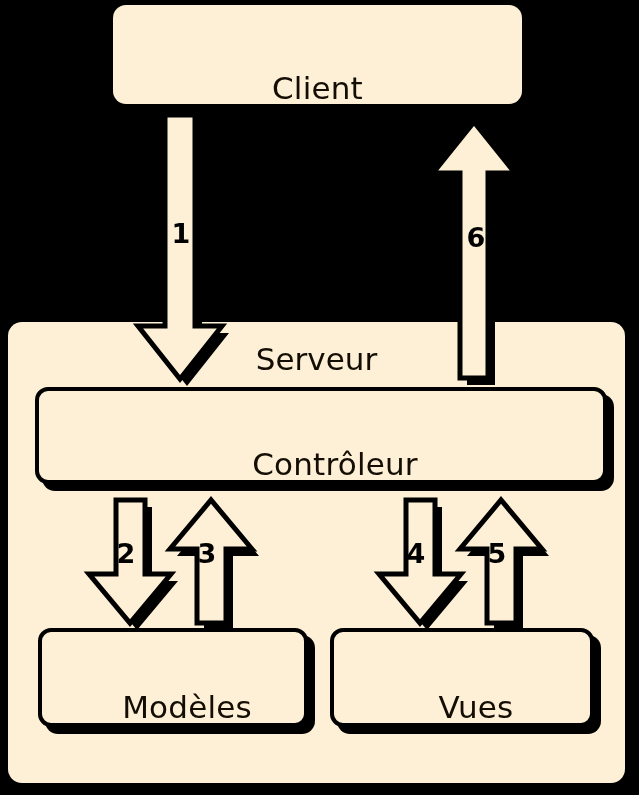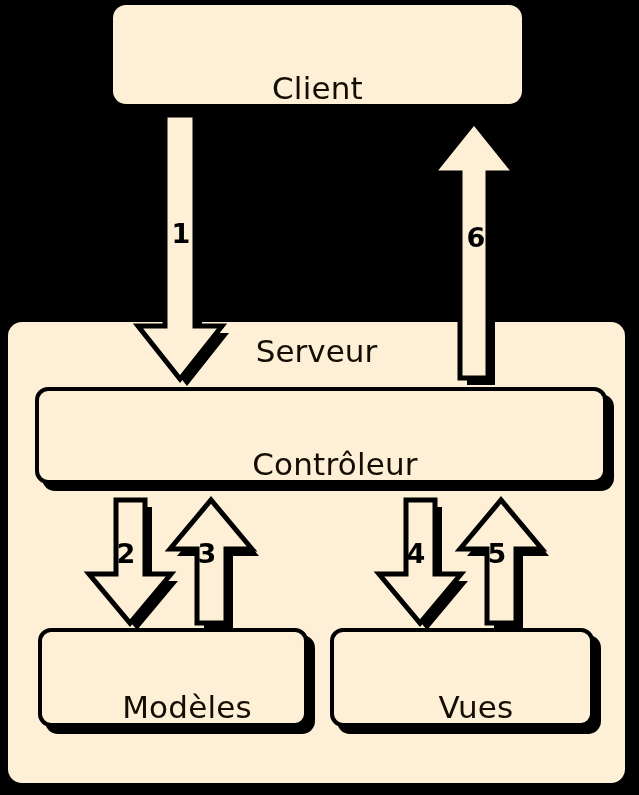--- a/index.html
+++ b/index.html
@@ -39,21 +39,21 @@
   
   #serveur{
     left:8px;top:322px;width:617px;height:461px;
     border-radius:14px;
     background:#FDF0D6;
     box-shadow:7px 7px 0 0 #000000;
     display:block;
   }
   #serveur-label{
     position:absolute;
-    left:0;right:0;top:14px;
+    left:0;right:0;top:22px;
     text-align:center;
     font-size:31px;
     color:#140d04;
     line-height:1;
     pointer-events:none;
   }
 
   
   .inner{
     border:4px solid #000000;

